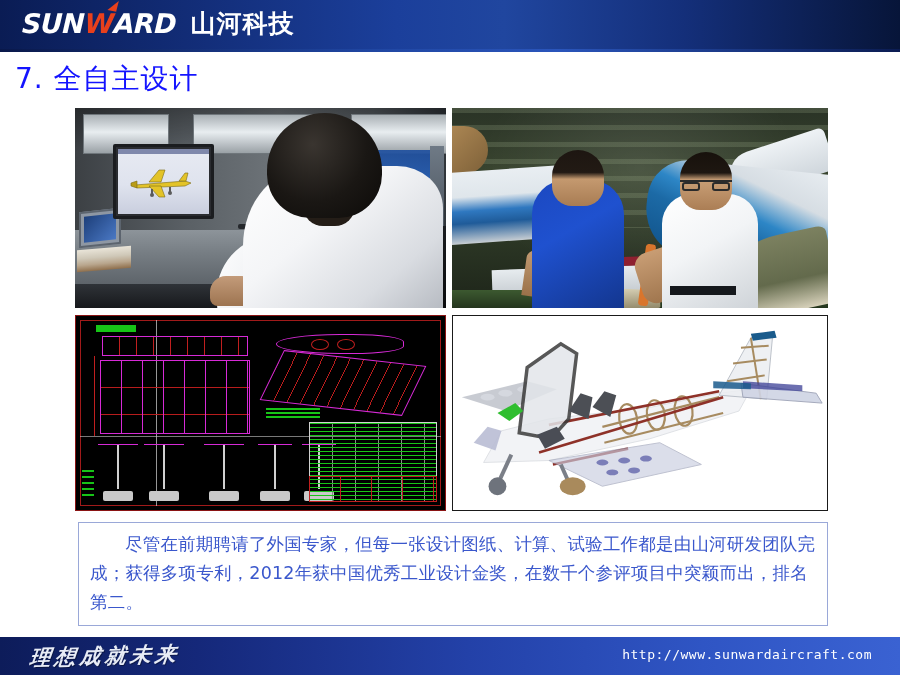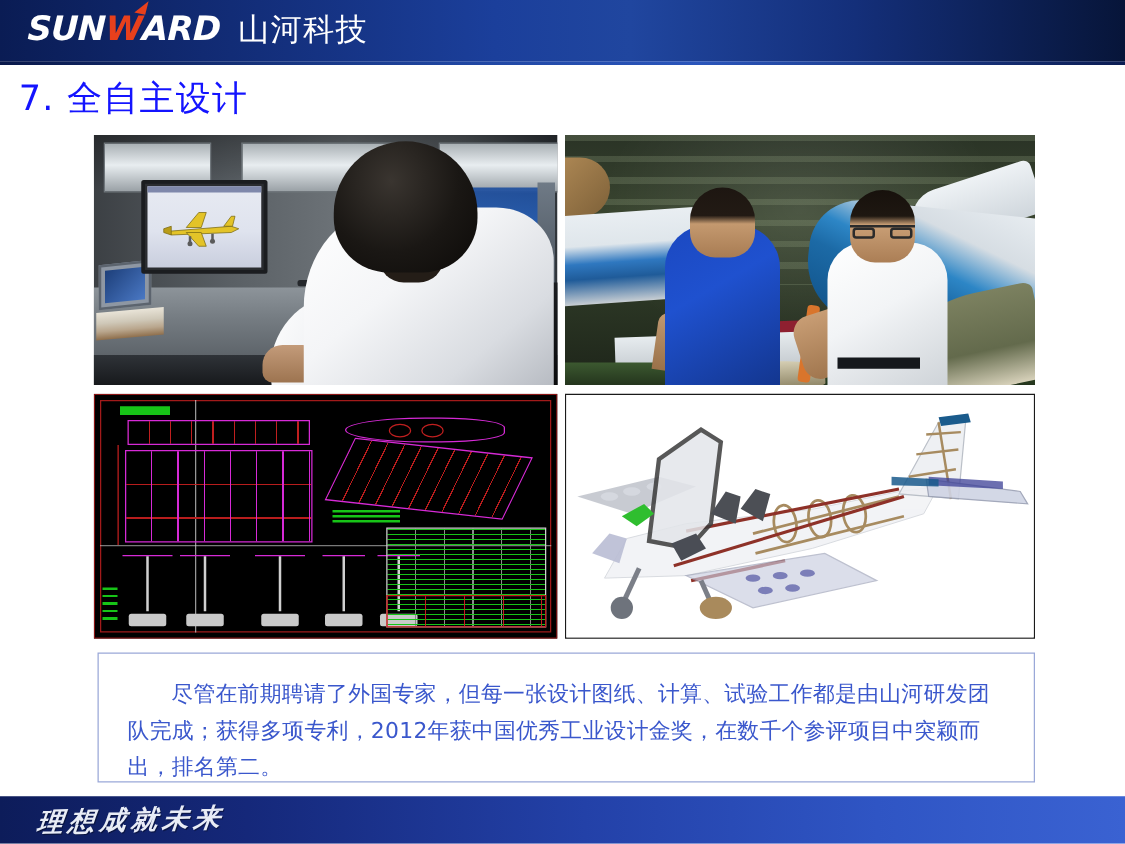--- a/index.html
+++ b/index.html
@@ -58,21 +58,21 @@
     position: absolute;
     right: -3px;
     top: -10px;
     width: 0; height: 0;
     border-left: 9px solid transparent;
     border-bottom: 11px solid #e8401c;
     transform: rotate(12deg);
   }
   .logo-cn {
     font-family: "DejaVu Sans", sans-serif;
-    font-weight: 400;
+    font-weight: 700;
     font-size: 25px;
     color: #ffffff;
     letter-spacing: 1px;
     line-height: 1;
   }
 
   
   .slide-title {
     position: absolute;
     left: 15px; top: 60px;
@@ -501,21 +501,21 @@
   .caption-box {
     position: absolute;
     left: 78px; top: 522px;
     width: 750px; height: 104px;
     border: 1px solid #9aa8d8;
     box-sizing: border-box;
     background: #ffffff;
     padding: 7px 11px 0 11px;
   }
   .caption-text {
-    margin: 12px;
+    margin: 0;
     font-family: "DejaVu Sans", sans-serif;
     font-size: 17.5px;
     line-height: 29px;
     color: #3a57cc;
     text-indent: 35px;
     letter-spacing: 0.2px;
   }
 
   
   .footer {
@@ -756,13 +756,14 @@
     </div>
   </div>
 </div>
 
 <div class="caption-box">
   <p class="caption-text">尽管在前期聘请了外国专家，但每一张设计图纸、计算、试验工作都是由山河研发团队完成；获得多项专利，2012年获中国优秀工业设计金奖，在数千个参评项目中突颖而出，排名第二。</p>
 </div>
 
 <div class="footer">
   <div class="footer-slogan">理想成就未来</div>
+  <div class="footer-url">http://www.sunwardaircraft.com</div>
 </div>
 
 </body></html>

